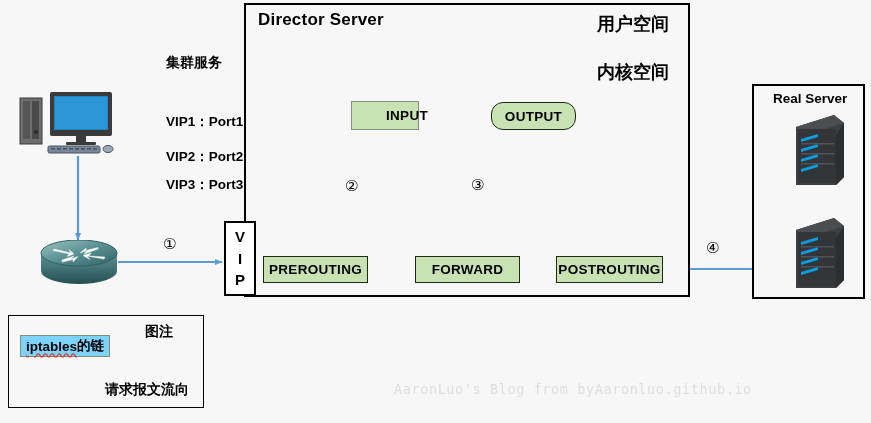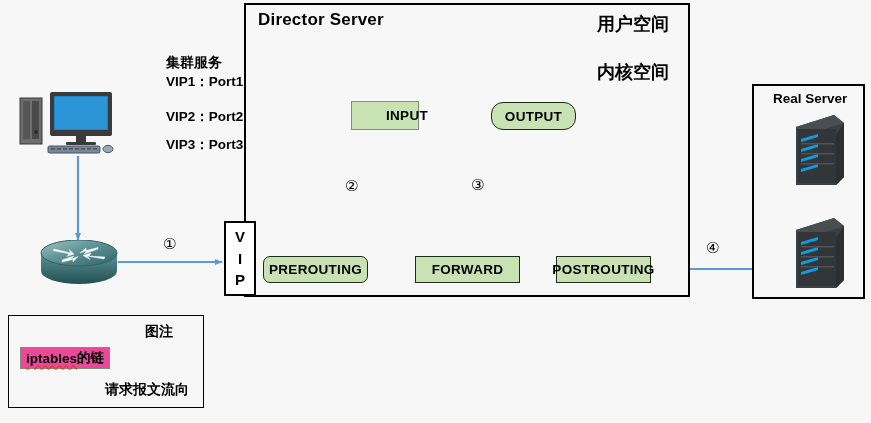--- a/index.html
+++ b/index.html
@@ -69,23 +69,23 @@
     background: #c9e2b4;
     border: 1.5px solid #3d5c2a;
   }
   .chip.ipvs {
     background: #ffc000;
     border: 1.5px solid #000;
   }
   .chip-input      { left: 351px; top: 101px; width: 68px;  height: 29px; border-color:#7f8f78;padding-left:44px;}
   .chip-ipvs       { left: 290px; top: 101px; width: 57px;  height: 29px; }
   .chip-output     { left: 491px; top: 102px; width: 85px;  height: 28px; border-color:#1d2b16;border-radius:12px;}
-  .chip-prerouting { left: 263px; top: 256px; width: 105px; height: 27px; border-color:#1d2b16;border-radius:7px;}
+  .chip-prerouting { left: 263px; top: 256px; width: 105px; height: 27px; border-color:#1d2b16;}
   .chip-forward    { left: 415px; top: 256px; width: 105px; height: 27px; border-color:#1d2b16;}
-  .chip-postrouting{ left: 556px; top: 256px; width: 95px; height: 27px; border-color:#1d2b16;}
+  .chip-postrouting{ left: 556px; top: 256px; width: 107px; height: 27px; border-color:#1d2b16;}
 
   
   .vip-box {
     position: absolute;
     left: 224px;
     top: 221px;
     width: 32px;
     height: 75px;
     background: #fff;
     border: 2px solid #000;
@@ -109,20 +109,21 @@
     font-weight: bold;
     color: #000;
   }
   .vip-line {
     position: absolute;
     left: 166px;
     font-size: 13.5px;
     font-weight: bold;
     color: #000;
     white-space: nowrap;
+    margin-top: 40px;
   }
   .vip-l1 { top: 73px; }
   .vip-l2 { top: 108px; }
   .vip-l3 { top: 136px; }
 
   
   .step {
     position: absolute;
     font-size: 15px;
     color: #000;
@@ -180,26 +181,26 @@
     position: absolute;
     left: 145px;
     top: 323px;
     font-size: 14px;
     font-weight: bold;
     color: #000;
   }
   .legend-chip {
     position: absolute;
     left: 20px;
-    top: 347px;
+    top: 335px;
     height: 22px;
     padding: 0 5px;
     display: flex;
     align-items: center;
-    background: #ec4899;
+    background: #7dd3fc;
     border: 1px solid #7f8f78;
     font-size: 13.5px;
     font-weight: bold;
     color: #000;
     box-sizing: border-box;
     justify-content: space-between;
   }
   .legend-chip .spell {
     text-decoration: underline wavy #e03a2f;
     text-underline-offset: 2px;
@@ -371,14 +372,15 @@
   </svg>
 
   <div class="legend-frame"></div>
   <div class="legend-title">图注</div>
   <div class="legend-chip">
     <span class="spell">iptables</span>
       <span>的链</span>
   </div>
   <div class="legend-flow-label">请求报文流向</div>
 
+  <div class="watermark">AaronLuo's Blog from byAaronluo.github.io</div>
 
 </div>
 
 </body></html>

